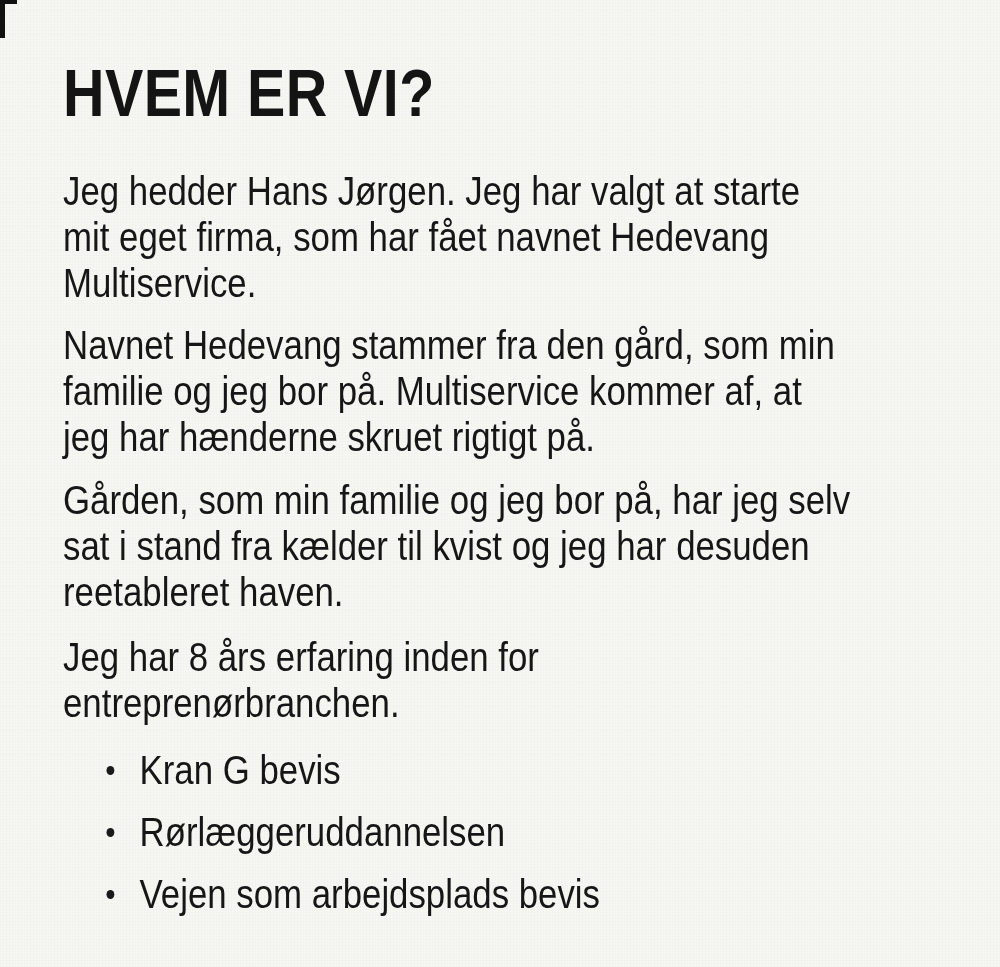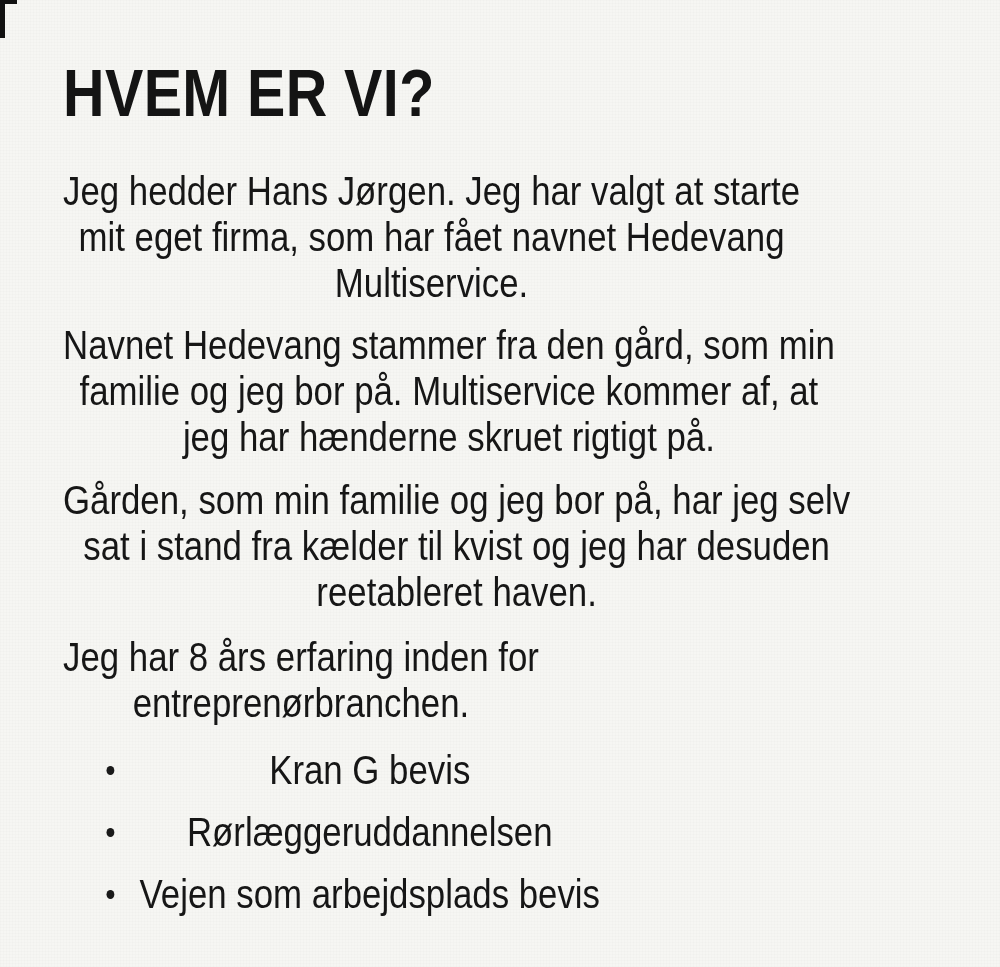--- a/index.html
+++ b/index.html
@@ -15,21 +15,20 @@
   }
   .page {
     position: relative;
     width: 1000px;
     height: 967px;
     background-color: #f6f6f3;
     background-image:
       repeating-linear-gradient(0deg, rgba(60,60,55,0.016) 0 1px, transparent 1px 3px),
       repeating-linear-gradient(90deg, rgba(60,60,55,0.016) 0 1px, transparent 1px 3px);
     color: #161616;
-    text-align: center;
   }
   
   .artifact-v {
     position: absolute;
     left: 0; top: 0;
     width: 5px; height: 38px;
     background: #111;
   }
   .artifact-h {
     position: absolute;

